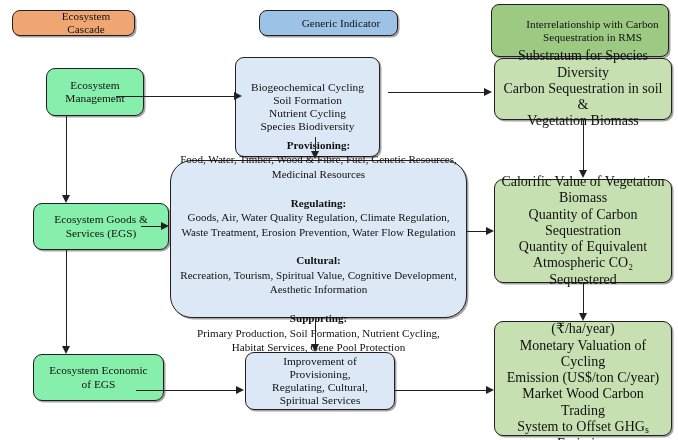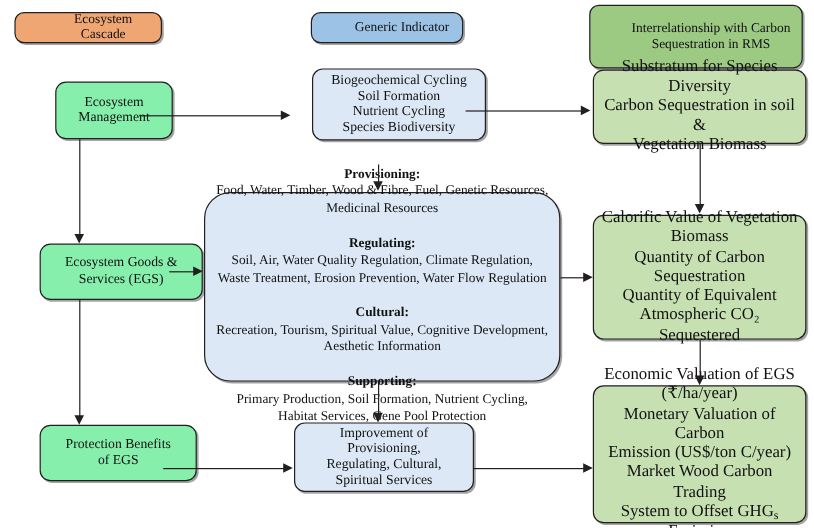--- a/index.html
+++ b/index.html
@@ -94,57 +94,57 @@
 </style>
 </head>
 <body>
 
 <div id="canvas">
 
   <div class="node hdr hdr-orange" style="left:12px; top:10px; width:123px; height:26px;">
     <span class="txt">Ecosystem Cascade</span>
   </div>
 
-  <div class="node hdr hdr-blue" style="left:259px; top:10px; width:127px; height:26px;">
+  <div class="node hdr hdr-blue" style="left:259px; top:10px; width:139px; height:26px;">
     <span class="txt">Generic Indicator</span>
   </div>
 
   <div class="node hdr hdr-green" style="left:491px; top:4px; width:178px; height:53px;">
     <span class="txt">Interrelationship with Carbon
 Sequestration in RMS</span>
   </div>
 
   <div class="node fill-peach sz-normal" style="left:18px; top:68px; width:98px; height:48px;">
     <span class="txt">Ecosystem
 Management</span>
   </div>
 
   <div class="node fill-peach sz-normal" style="left:5px; top:203px; width:136px; height:47px;">
     <span class="txt">Ecosystem Goods &amp;
 Services (EGS)</span>
   </div>
 
   <div class="node fill-peach sz-normal" style="left:5px; top:354px; width:131px; height:47px;">
-    <span class="txt">Protection Benefits
+    <span class="txt">Ecosystem Economic
 of EGS</span>
   </div>
 
-  <div class="node fill-blue sz-normal" style="left:260px; top:57px; width:145px; height:60px;">
+  <div class="node fill-blue sz-normal" style="left:235px; top:57px; width:145px; height:100px;">
     <span class="txt">Biogeochemical Cycling
 Soil Formation
 Nutrient Cycling
 Species Biodiversity</span>
   </div>
 
   <div class="node fill-blue services" style="left:170px; top:160px; width:297px; height:158px;">
     <span class="txt">
       <b>Provisioning:</b>
       <span>Food, Water, Timber, Wood &amp; Fibre, Fuel, Genetic Resources, Medicinal Resources</span><br>
       <b>Regulating:</b>
-      <span>Soil, Air, Water Quality Regulation, Climate Regulation, Waste Treatment, Erosion Prevention, Water Flow Regulation</span><br>
+      <span>Goods, Air, Water Quality Regulation, Climate Regulation, Waste Treatment, Erosion Prevention, Water Flow Regulation</span><br>
       <b>Cultural:</b>
       <span>Recreation, Tourism, Spiritual Value, Cognitive Development, Aesthetic Information</span><br>
       <b>Supporting:</b>
       <span>Primary Production, Soil Formation, Nutrient Cycling, Habitat Services, Gene Pool Protection</span>
     </span>
   </div>
 
   <div class="node fill-blue sz-normal" style="left:245px; top:352px; width:150px; height:58px;">
     <span class="txt">Improvement of
 Provisioning,
@@ -161,21 +161,21 @@
   <div class="node fill-green sz-small" style="left:494px; top:179px; width:178px; height:104px;">
     <span class="txt">Calorific Value of Vegetation
 Biomass
 Quantity of Carbon
 Sequestration
 Quantity of Equivalent
 Atmospheric CO₂ Sequestered</span>
   </div>
 
   <div class="node fill-green sz-small" style="left:494px; top:321px; width:178px; height:115px;">
-    <span class="txt"><span>Economic Valuation of EGS</span><br><span>(₹/ha/year)</span><br><span>Monetary Valuation of Carbon</span><br><span>Emission (US$/ton C/year)</span><br><span>Market Wood Carbon Trading</span><br><span>System to Offset GHG</span><sub>s</sub><br><span>Emission</span></span>
+    <span class="txt"><br><span>(₹/ha/year)</span><br><span>Monetary Valuation of Cycling</span><br><span>Emission (US$/ton C/year)</span><br><span>Market Wood Carbon Trading</span><br><span>System to Offset GHG</span><sub>s</sub><br><span>Emission</span></span>
   </div>
 
   <div class="ln h" style="left:116px; top:96px; width:119px;"></div>
   <div class="arrow right" style="left:234px; top:91.6px;"></div>
 
   <div class="ln v" style="left:66px; top:116px; height:80px;"></div>
   <div class="arrow down" style="left:62.3px; top:195px;"></div>
 
   <div class="ln v" style="left:66px; top:250px; height:97px;"></div>
   <div class="arrow down" style="left:62.3px; top:346px;"></div>

